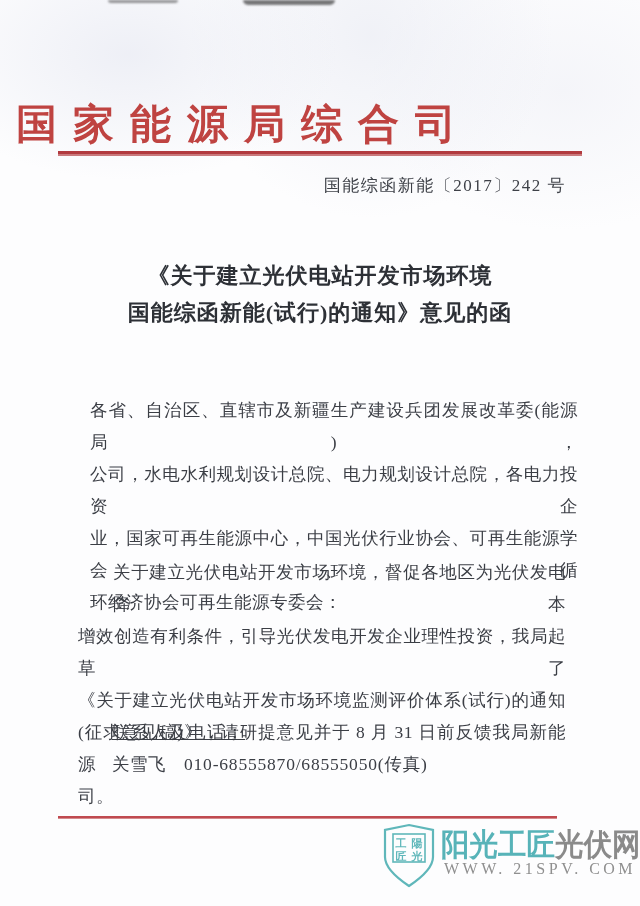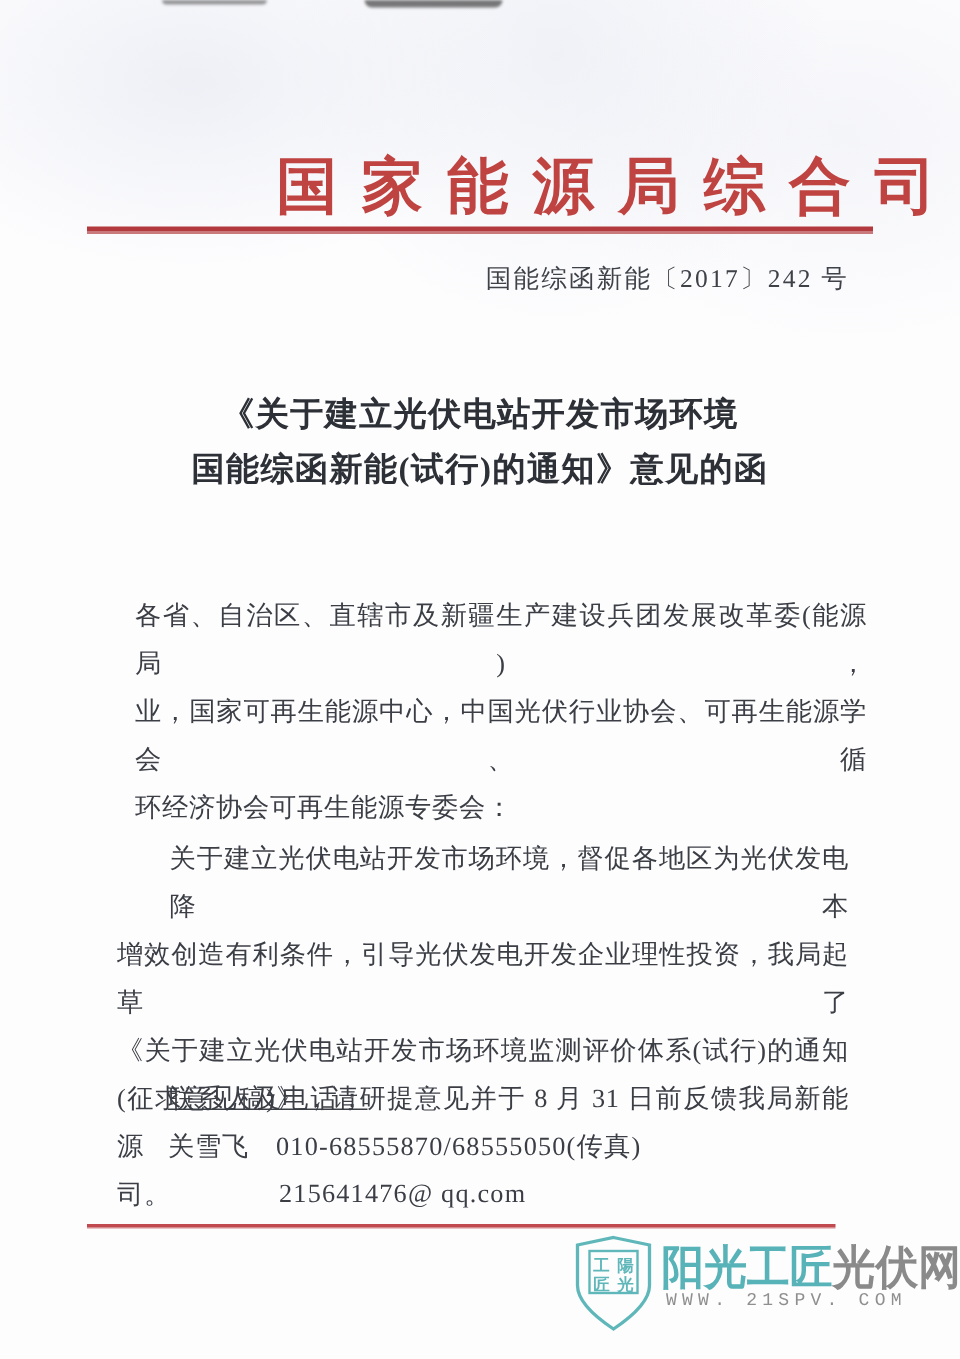--- a/index.html
+++ b/index.html
@@ -14,21 +14,21 @@
     font-family:"Liberation Serif","DejaVu Serif",serif;
   }
   
   .smudge { position:absolute; top:0; background:#333; filter:blur(1px); }
   .smudge.s1 { left:108px; width:70px; height:3px; opacity:.5; border-radius:0 0 3px 3px; }
   .smudge.s2 { left:243px; width:92px; height:5px; opacity:.65; border-radius:0 0 5px 5px; }
 
   
   .org {
     position:absolute; top:97px; left:0; width:100%;
-    text-align:right; color:#bf4341; font-weight:bold;
+    text-align:left; color:#bf4341; font-weight:bold;
     font-size:41px; letter-spacing:16px; padding-left:16px;
     white-space:nowrap;
   }
   .rule-top {
     position:absolute; top:151px; left:58px; width:524px; height:2px;
     border-top:3px solid #b23a3f; border-bottom:2px solid #c9797c;
   }
   .docno {
     position:absolute; top:174px; right:74px;
     font-size:17px; letter-spacing:1.5px; color:#3e4148;margin-left:40px;
@@ -67,22 +67,22 @@
   .wm-logo {
     position:absolute; left:441px; top:828px; white-space:nowrap;
     font-family:"Liberation Sans","DejaVu Sans",sans-serif;
     font-weight:bold; font-size:31px; line-height:34px;
     transform:scaleX(.92); transform-origin:left top;
   }
   .wm-logo .teal { color:#57b3b8; }
   .wm-logo .gray { color:#8a8a8a; }
   .wm-url {
     position:absolute; left:444px; top:860px;
-    font-family:Liberation Mono, monospace;
-    font-size:12px; letter-spacing:3.5px; color:#8f8f8f; white-space:nowrap;
+    font-family:Liberation Serif, serif;
+    font-size:16px; letter-spacing:3.5px; color:#8f8f8f; white-space:nowrap;
   }
 </style>
 </head>
 <body>
 
 <div class="page">
 
   <div class="smudge s1"></div>
   <div class="smudge s2"></div>
 
@@ -90,37 +90,37 @@
   <div class="rule-top"></div>
   <div class="docno">国能综函新能〔2017〕242 号</div>
 
   <div class="doc-title">
     <div class="t-ln">《关于建立光伏电站开发市场环境</div>
     <div class="t-ln">国能综函新能(试行)的通知》意见的函</div>
   </div>
 
   <div class="para para1">
     <div class="ln fill">各省、自治区、直辖市及新疆生产建设兵团发展改革委(能源局)，</div>
+    <div class="ln fill">公司，水电水利规划设计总院、电力规划设计总院，各电力投资企</div>
     <div class="ln fill">业，国家可再生能源中心，中国光伏行业协会、可再生能源学会、循</div>
     <div class="ln">环经济协会可再生能源专委会：</div>
   </div>
 
   <div class="para para2">
     <div class="ln fill indent">关于建立光伏电站开发市场环境，督促各地区为光伏发电降本</div>
     <div class="ln fill">增效创造有利条件，引导光伏发电开发企业理性投资，我局起草了</div>
     <div class="ln fill">《关于建立光伏电站开发市场环境监测评价体系(试行)的通知</div>
     <div class="ln fill">(征求意见稿)》，请研提意见并于 8 月 31 日前反馈我局新能源</div>
     <div class="ln">司。</div>
   </div>
 
   <div class="contact c-label">联系人及电话：</div>
   <div class="contact c-line">
     <span>关雪飞</span><span class="phone">010-68555870/68555050(传真)</span>
   </div>
-  <div class="contact c-email">215641476@ qq.com</div>
 
   <div class="rule-bottom"></div>
 
   <div class="wm-badge">
     <svg width="58" height="66" viewBox="0 0 58 66">
       <path d="M29 2 L53 7 L53 34 Q53 47 29 63 Q5 47 5 34 L5 7 Z" fill="none" stroke="#5fb7ba" stroke-width="2.2"></path>
       <rect x="13" y="11" width="32" height="28" fill="none" stroke="#5fb7ba" stroke-width="1.6"></rect>
       <text x="21" y="24" font-size="11" font-weight="bold" fill="#5fb7ba" text-anchor="middle">工</text>
       <text x="37" y="24" font-size="11" font-weight="bold" fill="#5fb7ba" text-anchor="middle">陽</text>
       <text x="21" y="37" font-size="11" font-weight="bold" fill="#5fb7ba" text-anchor="middle">匠</text>

